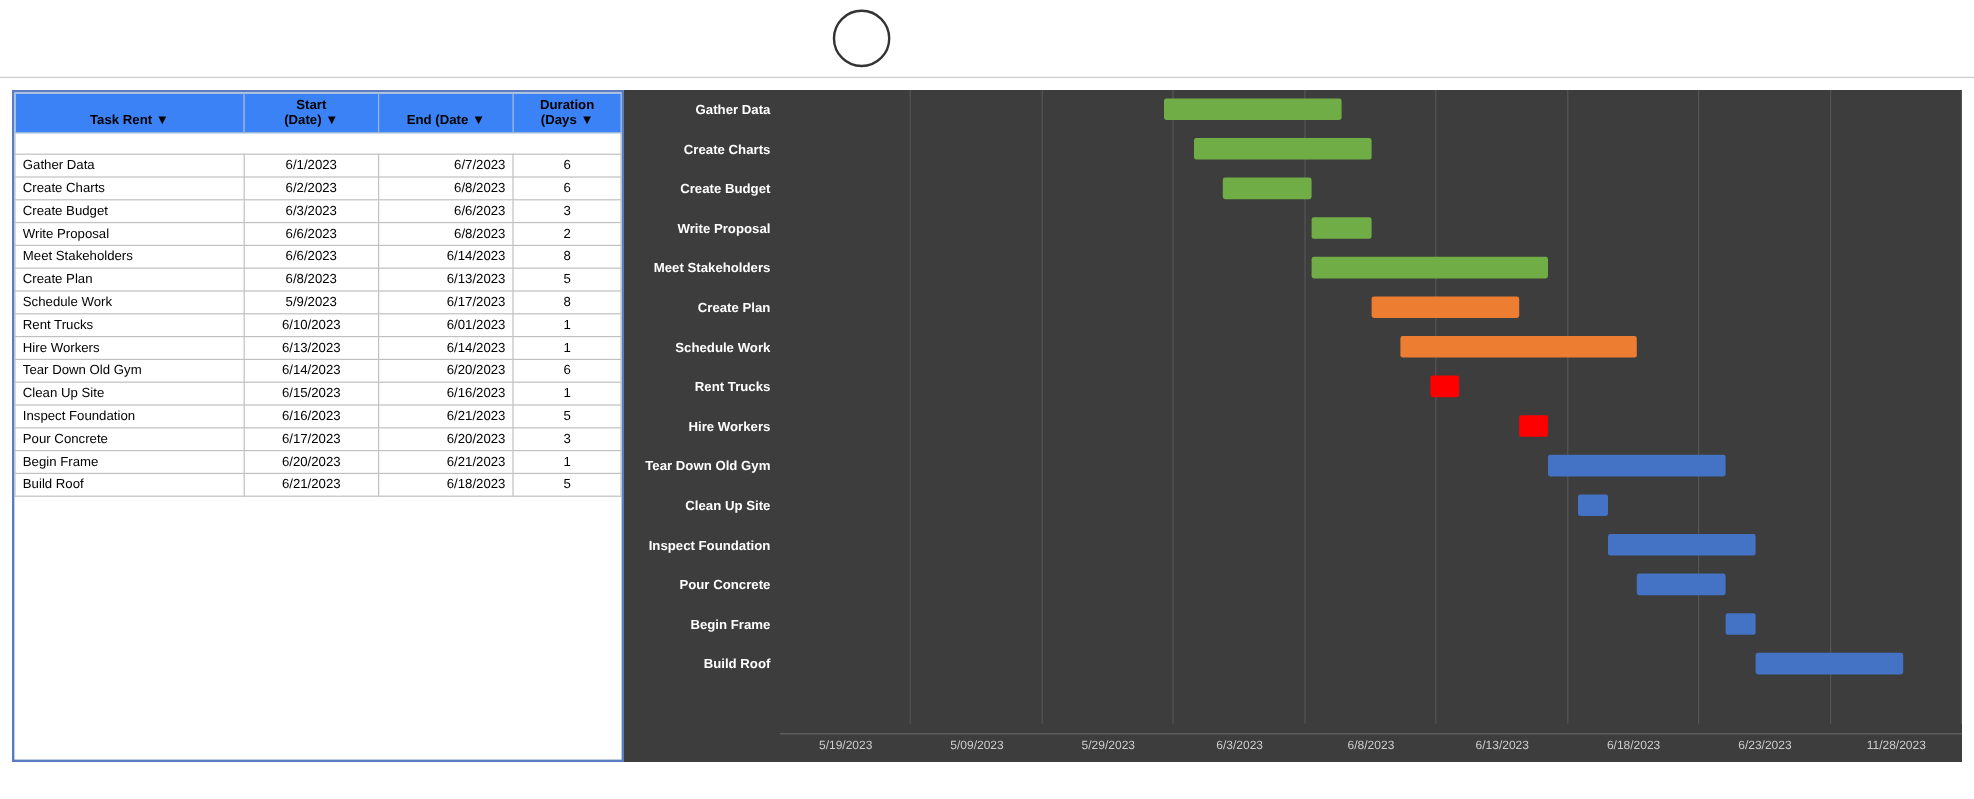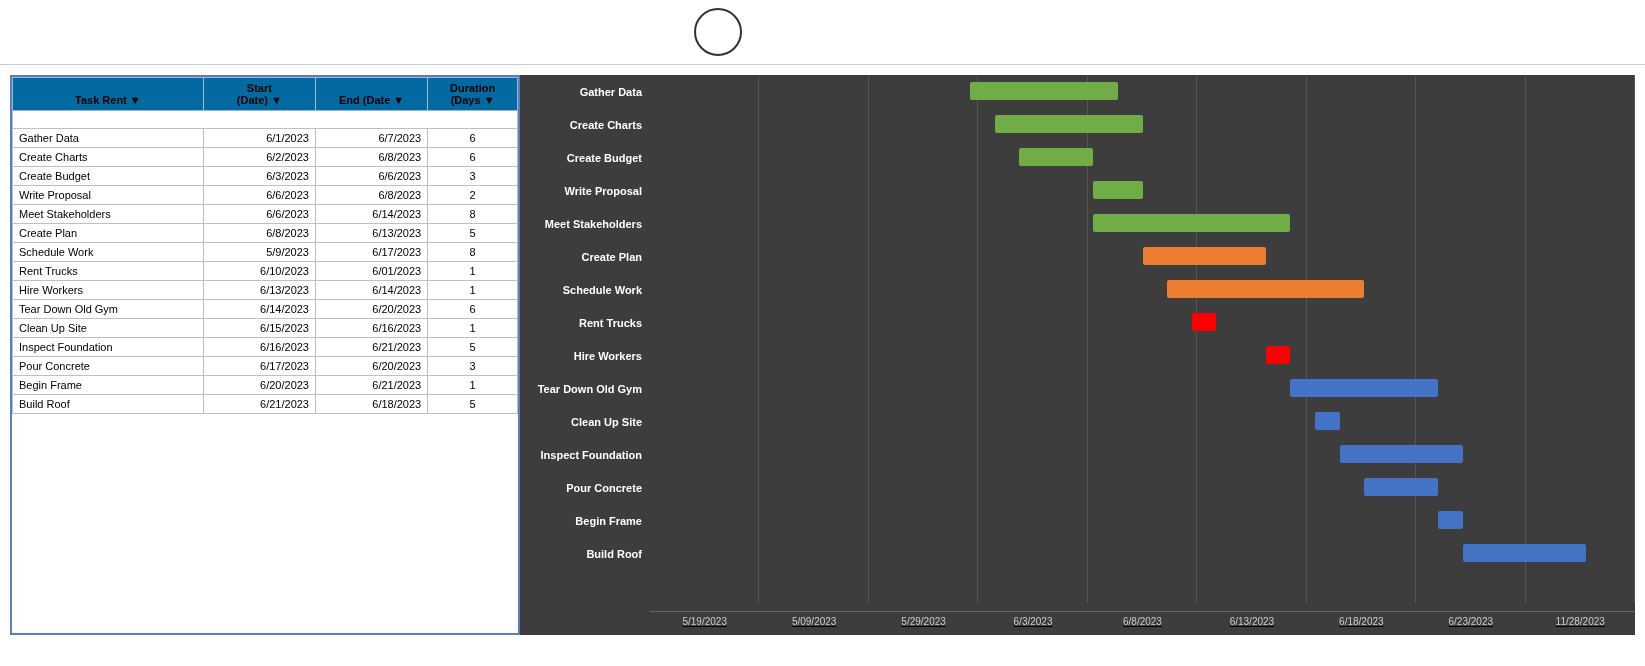--- a/index.html
+++ b/index.html
@@ -10,43 +10,43 @@
     .header-left p { font-size: 13px; color: #333; }
     .header-center { display: flex; align-items: center; gap: 10px; }
     .pm-logo { width: 48px; height: 48px; border-radius: 50%; border: 2px solid #333; display: flex; align-items: center; justify-content: center; font-weight: bold; font-size: 13px; }
     .pm-name { font-size: 26px; font-weight: bold; color: #333; }
 
     .main { display: flex; height: 580px; }
 
     
     .table-section { width: 510px; min-width: 510px; border: 2px solid #5a7dbf; margin: 10px 0 10px 10px; overflow: hidden; }
     .table-section table { width: 100%; border-collapse: collapse; font-size: 12px; }
-    .table-section th { background: #0369a1; text-align: center; padding: 4px 6px; border: 1px solid #9db5d8; font-size: 11px; vertical-align: bottom; white-space: nowrap; }
+    .table-section th { background: #3b82f6; text-align: center; padding: 4px 6px; border: 1px solid #9db5d8; font-size: 11px; vertical-align: bottom; white-space: nowrap; }
     .table-section td { padding: 3px 6px; border: 1px solid #c0c0c0; font-size: 11px; }
     .col-task { width: 170px; }
-    .col-start { width: 100px; text-align: right; }
+    .col-start { width: 100px; text-align: center; }
     .col-end { width: 100px; text-align: right; }
     .col-dur { width: 80px; text-align: center; }
     tr.empty-row td { height: 18px; }
 
     
     .chart-section { flex: 1; background: #3d3d3d; margin: 10px 10px 10px 0; position: relative; overflow: hidden; }
     .chart-inner { display: flex; height: 100%; }
     .chart-labels { width: 130px; min-width: 130px; display: flex; flex-direction: column; justify-content: flex-start; padding-top: 0; }
     .chart-label-row { height: 33px; display: flex; align-items: center; justify-content: flex-end; padding-right: 8px; color: #fff; font-size: 11px; font-weight: bold; text-align: right; }
     .chart-bars-area { flex: 1; position: relative; }
     .chart-grid { position: absolute; top: 0; left: 0; right: 0; bottom: 32px; display: flex; }
     .grid-col { flex: 1; border-right: 1px solid #555; }
     .bars-container { position: absolute; top: 0; left: 0; right: 0; bottom: 32px; }
     .bar { height: 18px; position: absolute; border-radius: 2px; }
     .bar-green { background: #70ad47; }
     .bar-orange { background: #ed7d31; }
     .bar-red { background: #ff0000; }
     .bar-blue { background: #4472c4; }
-    .axis-labels { position: absolute; bottom: 0; left: 0; right: 0; height: 32px; display: flex; align-items: center; text-decoration: underline; }
+    .axis-labels { position: absolute; bottom: 0; left: 0; right: 0; height: 32px; display: flex; align-items: center; }
     .axis-label { flex: 1; text-align: center; color: #ccc; font-size: 10px; border-top: 1px solid #666; padding-top: 4px; }
   </style>
 </head>
 <body>
 
 <div class="header">
   <div class="header-left">
     <h1></h1>
     <p></p>
   </div>

